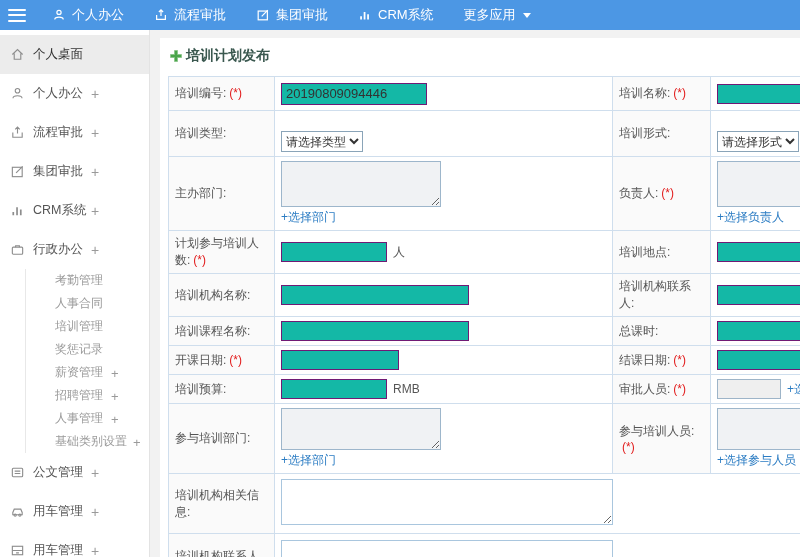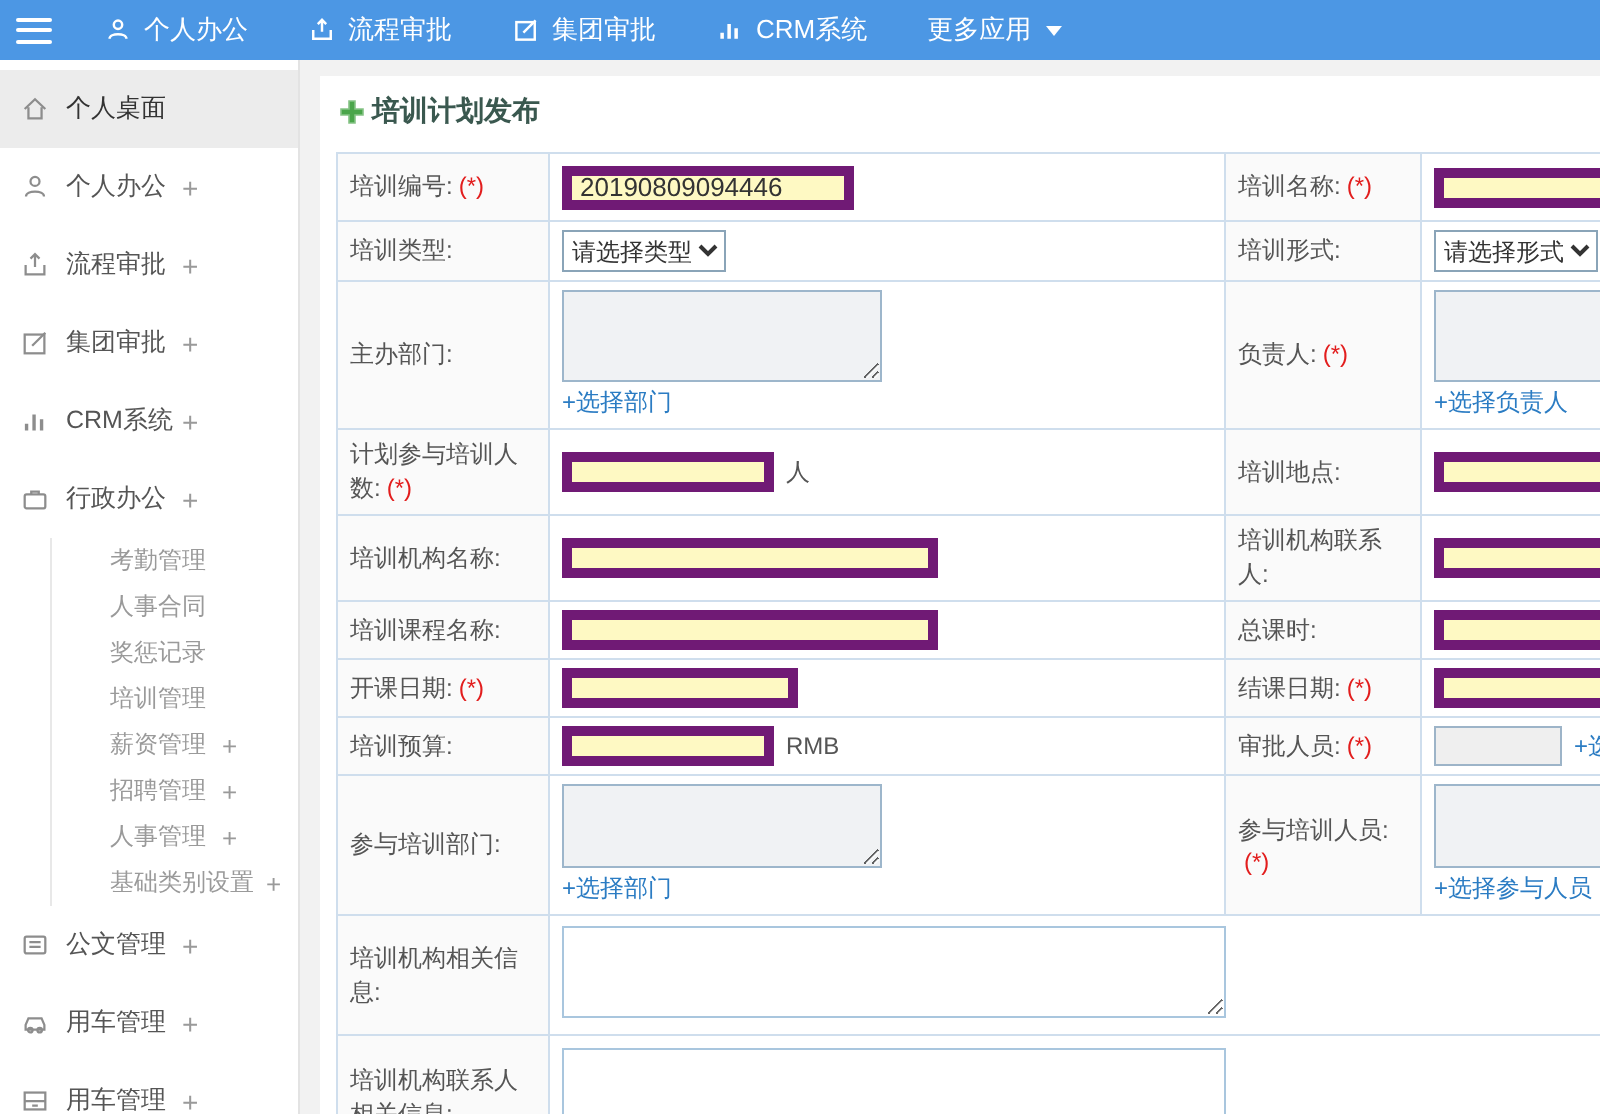--- a/index.html
+++ b/index.html
@@ -35,24 +35,24 @@
   .panel { background:#fff; height:100%; padding:7px 0 0 8px; overflow:hidden; }
   .page-title { display:flex; align-items:center; margin:2px 0 11px 2px; }
   .page-title svg { width:12px; height:12px; margin-right:4px; }
   .page-title .ttl { font-size:14px; font-weight:bold; color:#3a584f; }
 
   
   table.form { border-collapse:collapse; table-layout:fixed; width:772px; }
   table.form td { border:1px solid #cfdeed; font-size:12px; color:#555; padding:4px 6px; vertical-align:middle; }
   td.lbl { background:#fafafa; }
   .req { color:#e21d1d; margin-left:3px; }
-  .inp { height:22px; border:5px solid #701a75; font-size:13px; padding:1px 4px; color:#333; background:#fef9c3; font-family:inherit; }
+  .inp { height:22px; border:1px solid #701a75; font-size:13px; padding:1px 4px; color:#333; background:#14b8a6; font-family:inherit; }
   .inp.small { height:20px; }
   .inp.gray { background:#efefef; border:1px solid #9db4c8; }
-  select.sel { height:21px; font-size:12px; color:#333; border:1px solid #8aa4b8; background:#fff; font-family:inherit; }
+  select.sel { height:21px; font-size:12px; color:#333; border:1px solid #8aa4b8; background:#fff; font-family:inherit;margin-top:16px; }
   textarea.picker { width:160px; height:46px; background:#f0f2f4; border:1px solid #9db6cb; font-family:inherit; }
   textarea.picker.sm { height:42px; }
   textarea.picker.right { width:150px; }
   textarea.bigta { width:332px; height:46px; border:1px solid #a9c6de; font-family:inherit; font-size:12px; }
   a.lnk { color:#2b7cc3; font-size:12px; text-decoration:none; cursor:pointer; white-space:nowrap; }
   .stack { display:flex; flex-direction:column; align-items:flex-start; gap:2px; }
   .inline { display:flex; align-items:center; gap:6px; }
   .unit { color:#555; font-size:12px; }
 </style>
 </head>
@@ -158,24 +158,24 @@
       <span class="expand">+</span>
     </div>
     <div class="submenu">
       <div class="sub-item">
           <span>考勤管理</span>
         </div>
       <div class="sub-item">
           <span>人事合同</span>
         </div>
       <div class="sub-item">
+          <span>培训管理</span>
+        </div>
+      <div class="sub-item">
           <span>奖惩记录</span>
-        </div>
-      <div class="sub-item">
-          <span>培训管理</span>
         </div>
       <div class="sub-item">
           <span>薪资管理</span>
           <span class="expand">+</span>
         </div>
       <div class="sub-item">
           <span>招聘管理</span>
           <span class="expand">+</span>
         </div>
       <div class="sub-item">

